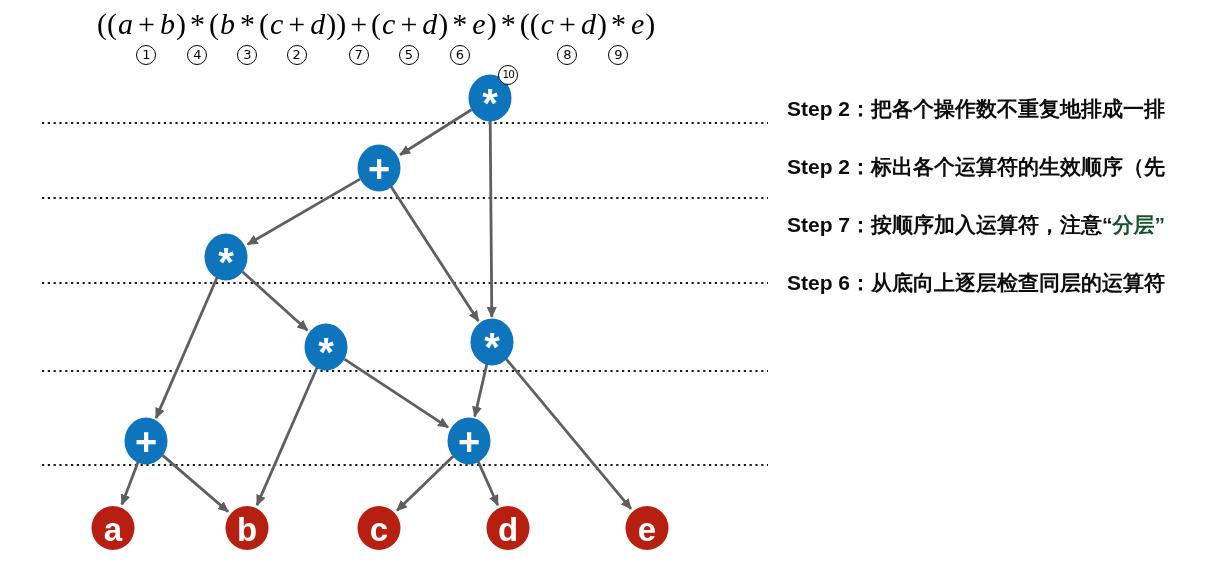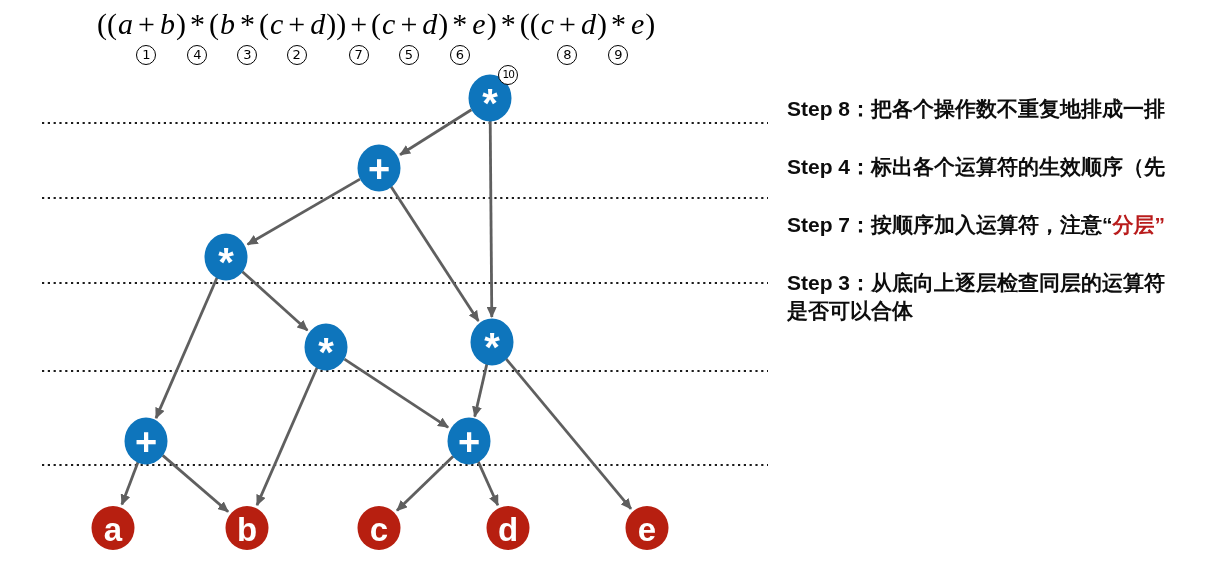--- a/index.html
+++ b/index.html
@@ -288,27 +288,26 @@
         <div class="num-slot"></div>
       </div>
       <div class="tok-col">
         <span class="tok">)</span>
         <div class="num-slot"></div>
       </div>
     </div>
 
   <div class="steps" style="color: rgb(13, 13, 13);">
       <div class="step">
-        <div class="step-line"><span>Step 8：把各个操作数不重复地排成一排</span></div>
+        <div class="step-line"><span>Step 2：把各个操作数不重复地排成一排</span></div>
       </div>
       <div class="step">
-        <div class="step-line"><span>Step 4：标出各个运算符的生效顺序（先</span></div>
+        <div class="step-line"><span>Step 2：标出各个运算符的生效顺序（先</span></div>
       </div>
       <div class="step">
-        <div class="step-line"><span>Step 7：按顺序加入运算符，注意“</span><span style="color: #b91c1c; text-align: center;">分层”</span></div>
+        <div class="step-line"><span>Step 7：按顺序加入运算符，注意“</span><span style="color: #14532d; text-align: center;">分层”</span></div>
       </div>
       <div class="step">
-        <div class="step-line"><span>Step 3：从底向上逐层检查同层的运算符</span></div>
-        <div class="step-line"><span>是否可以合体</span></div>
+        <div class="step-line"><span>Step 6：从底向上逐层检查同层的运算符</span></div>
       </div>
     </div>
 
 </div>
 
 </body></html>

